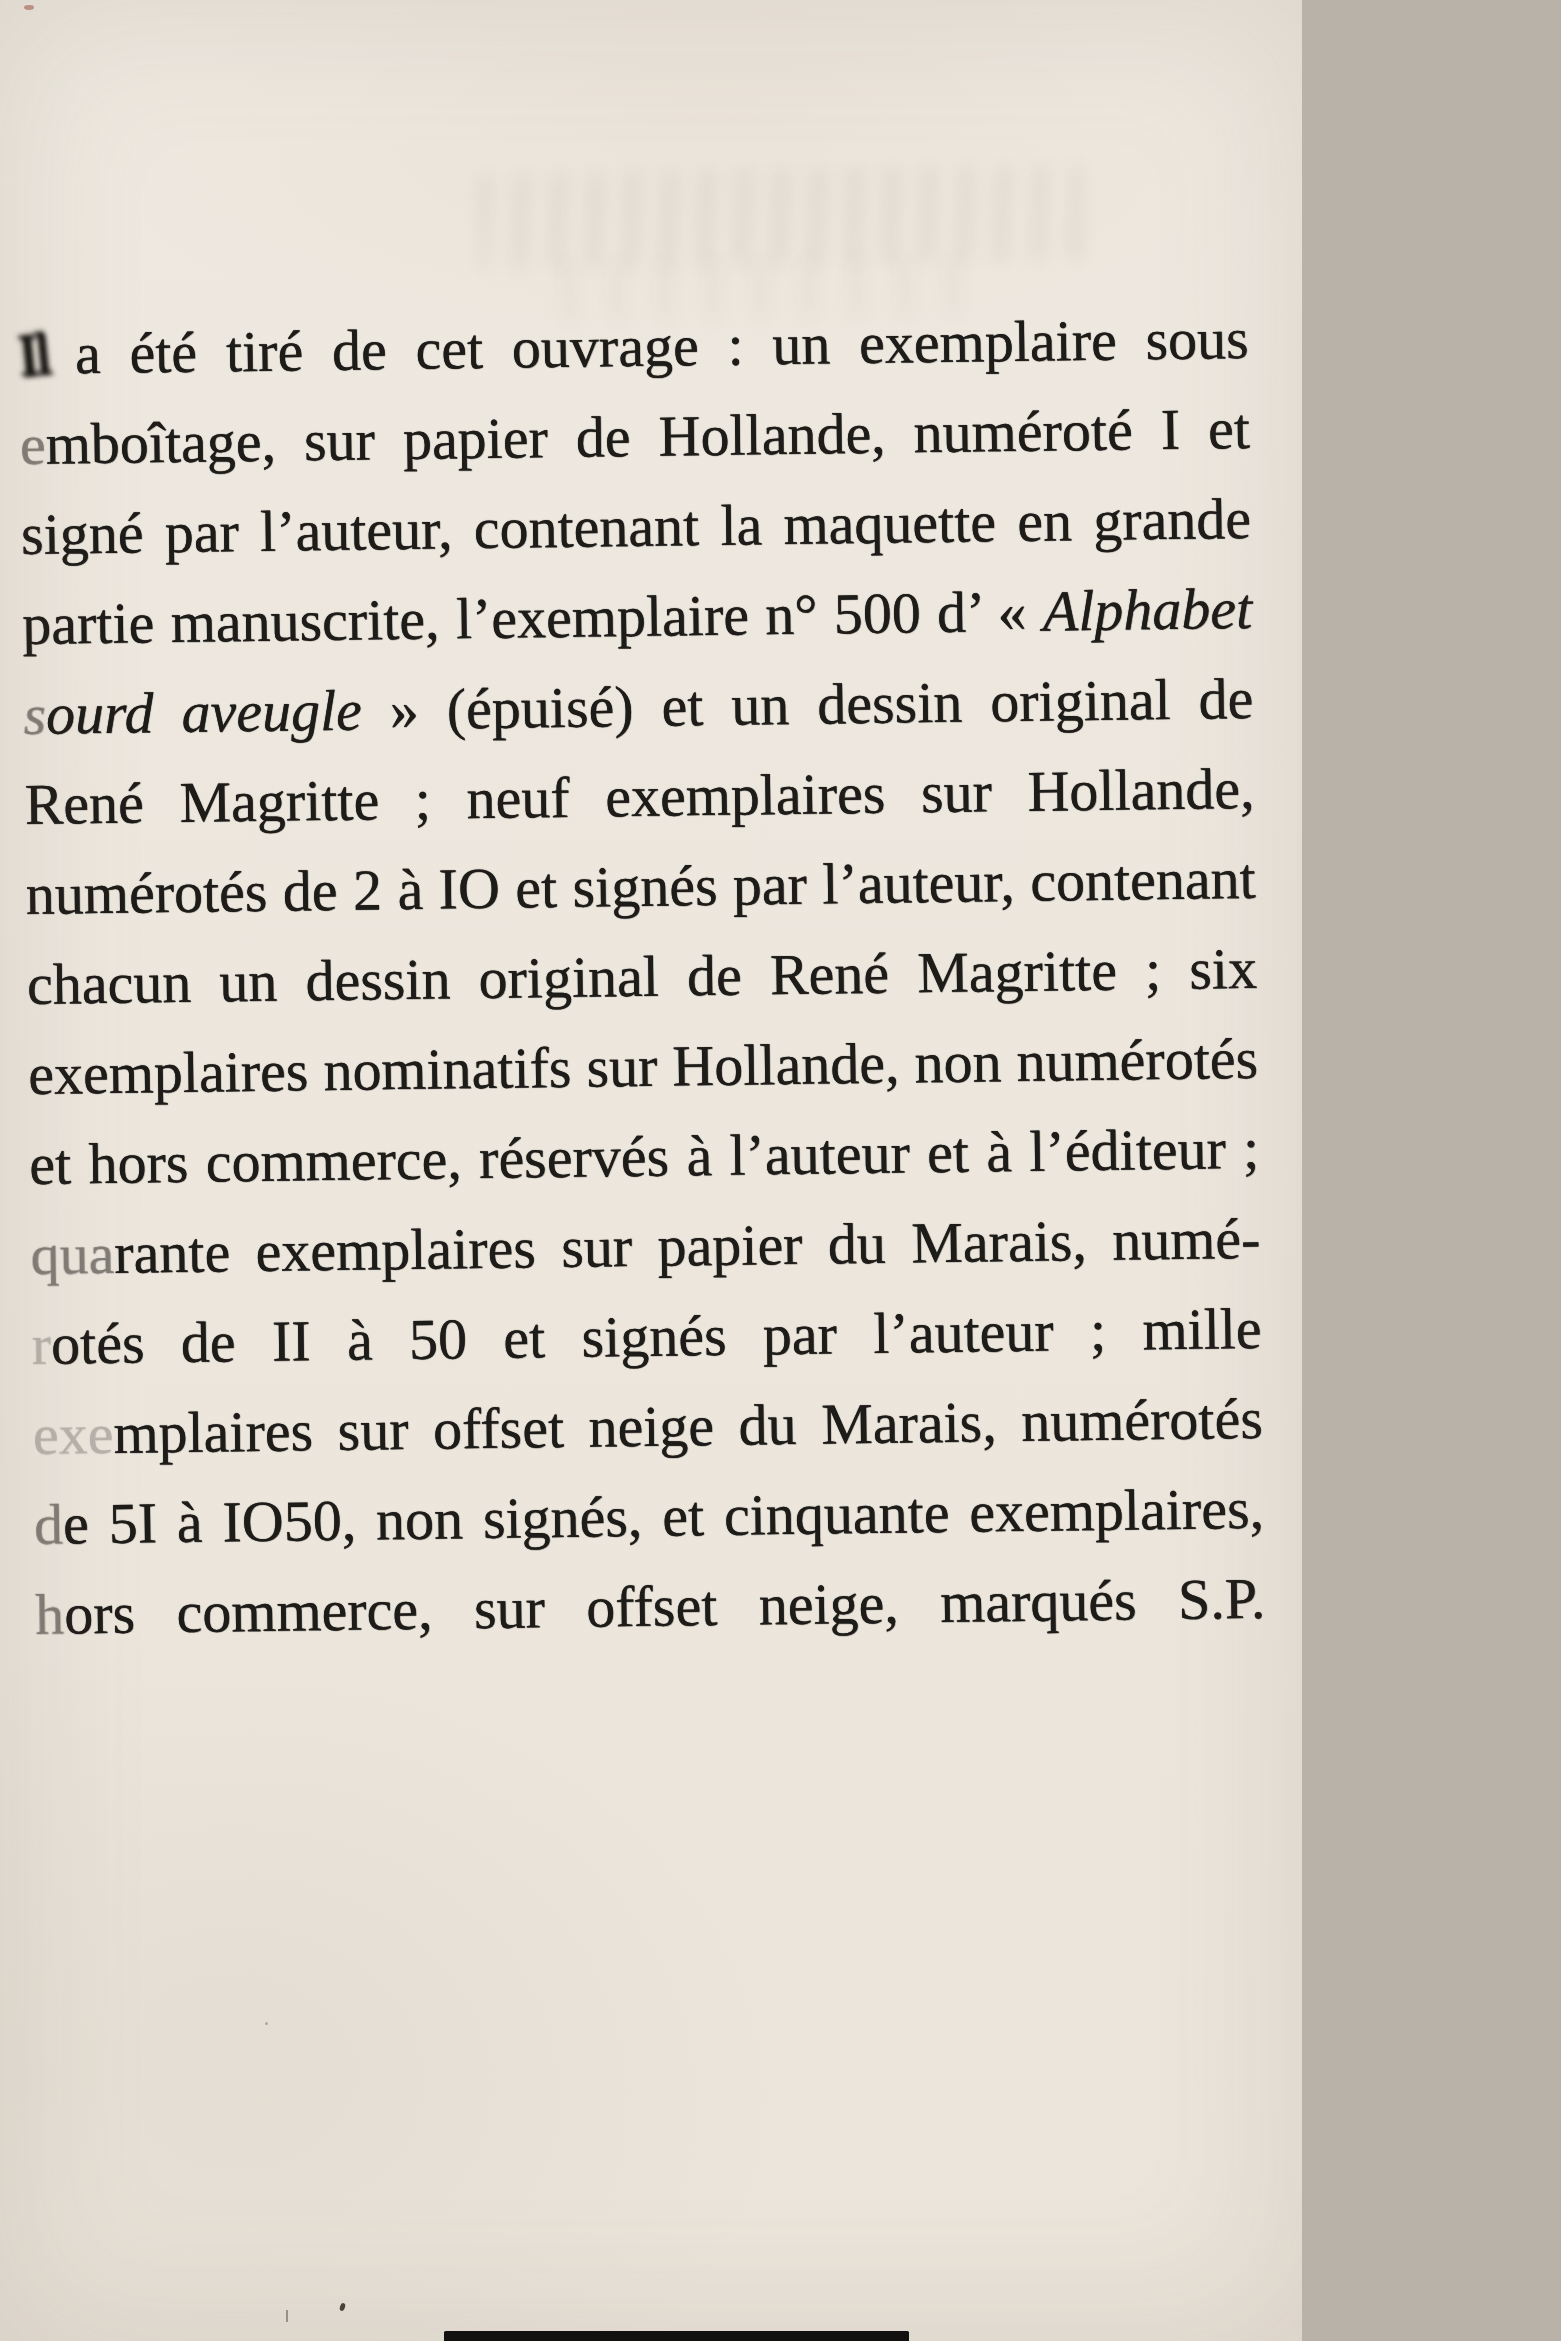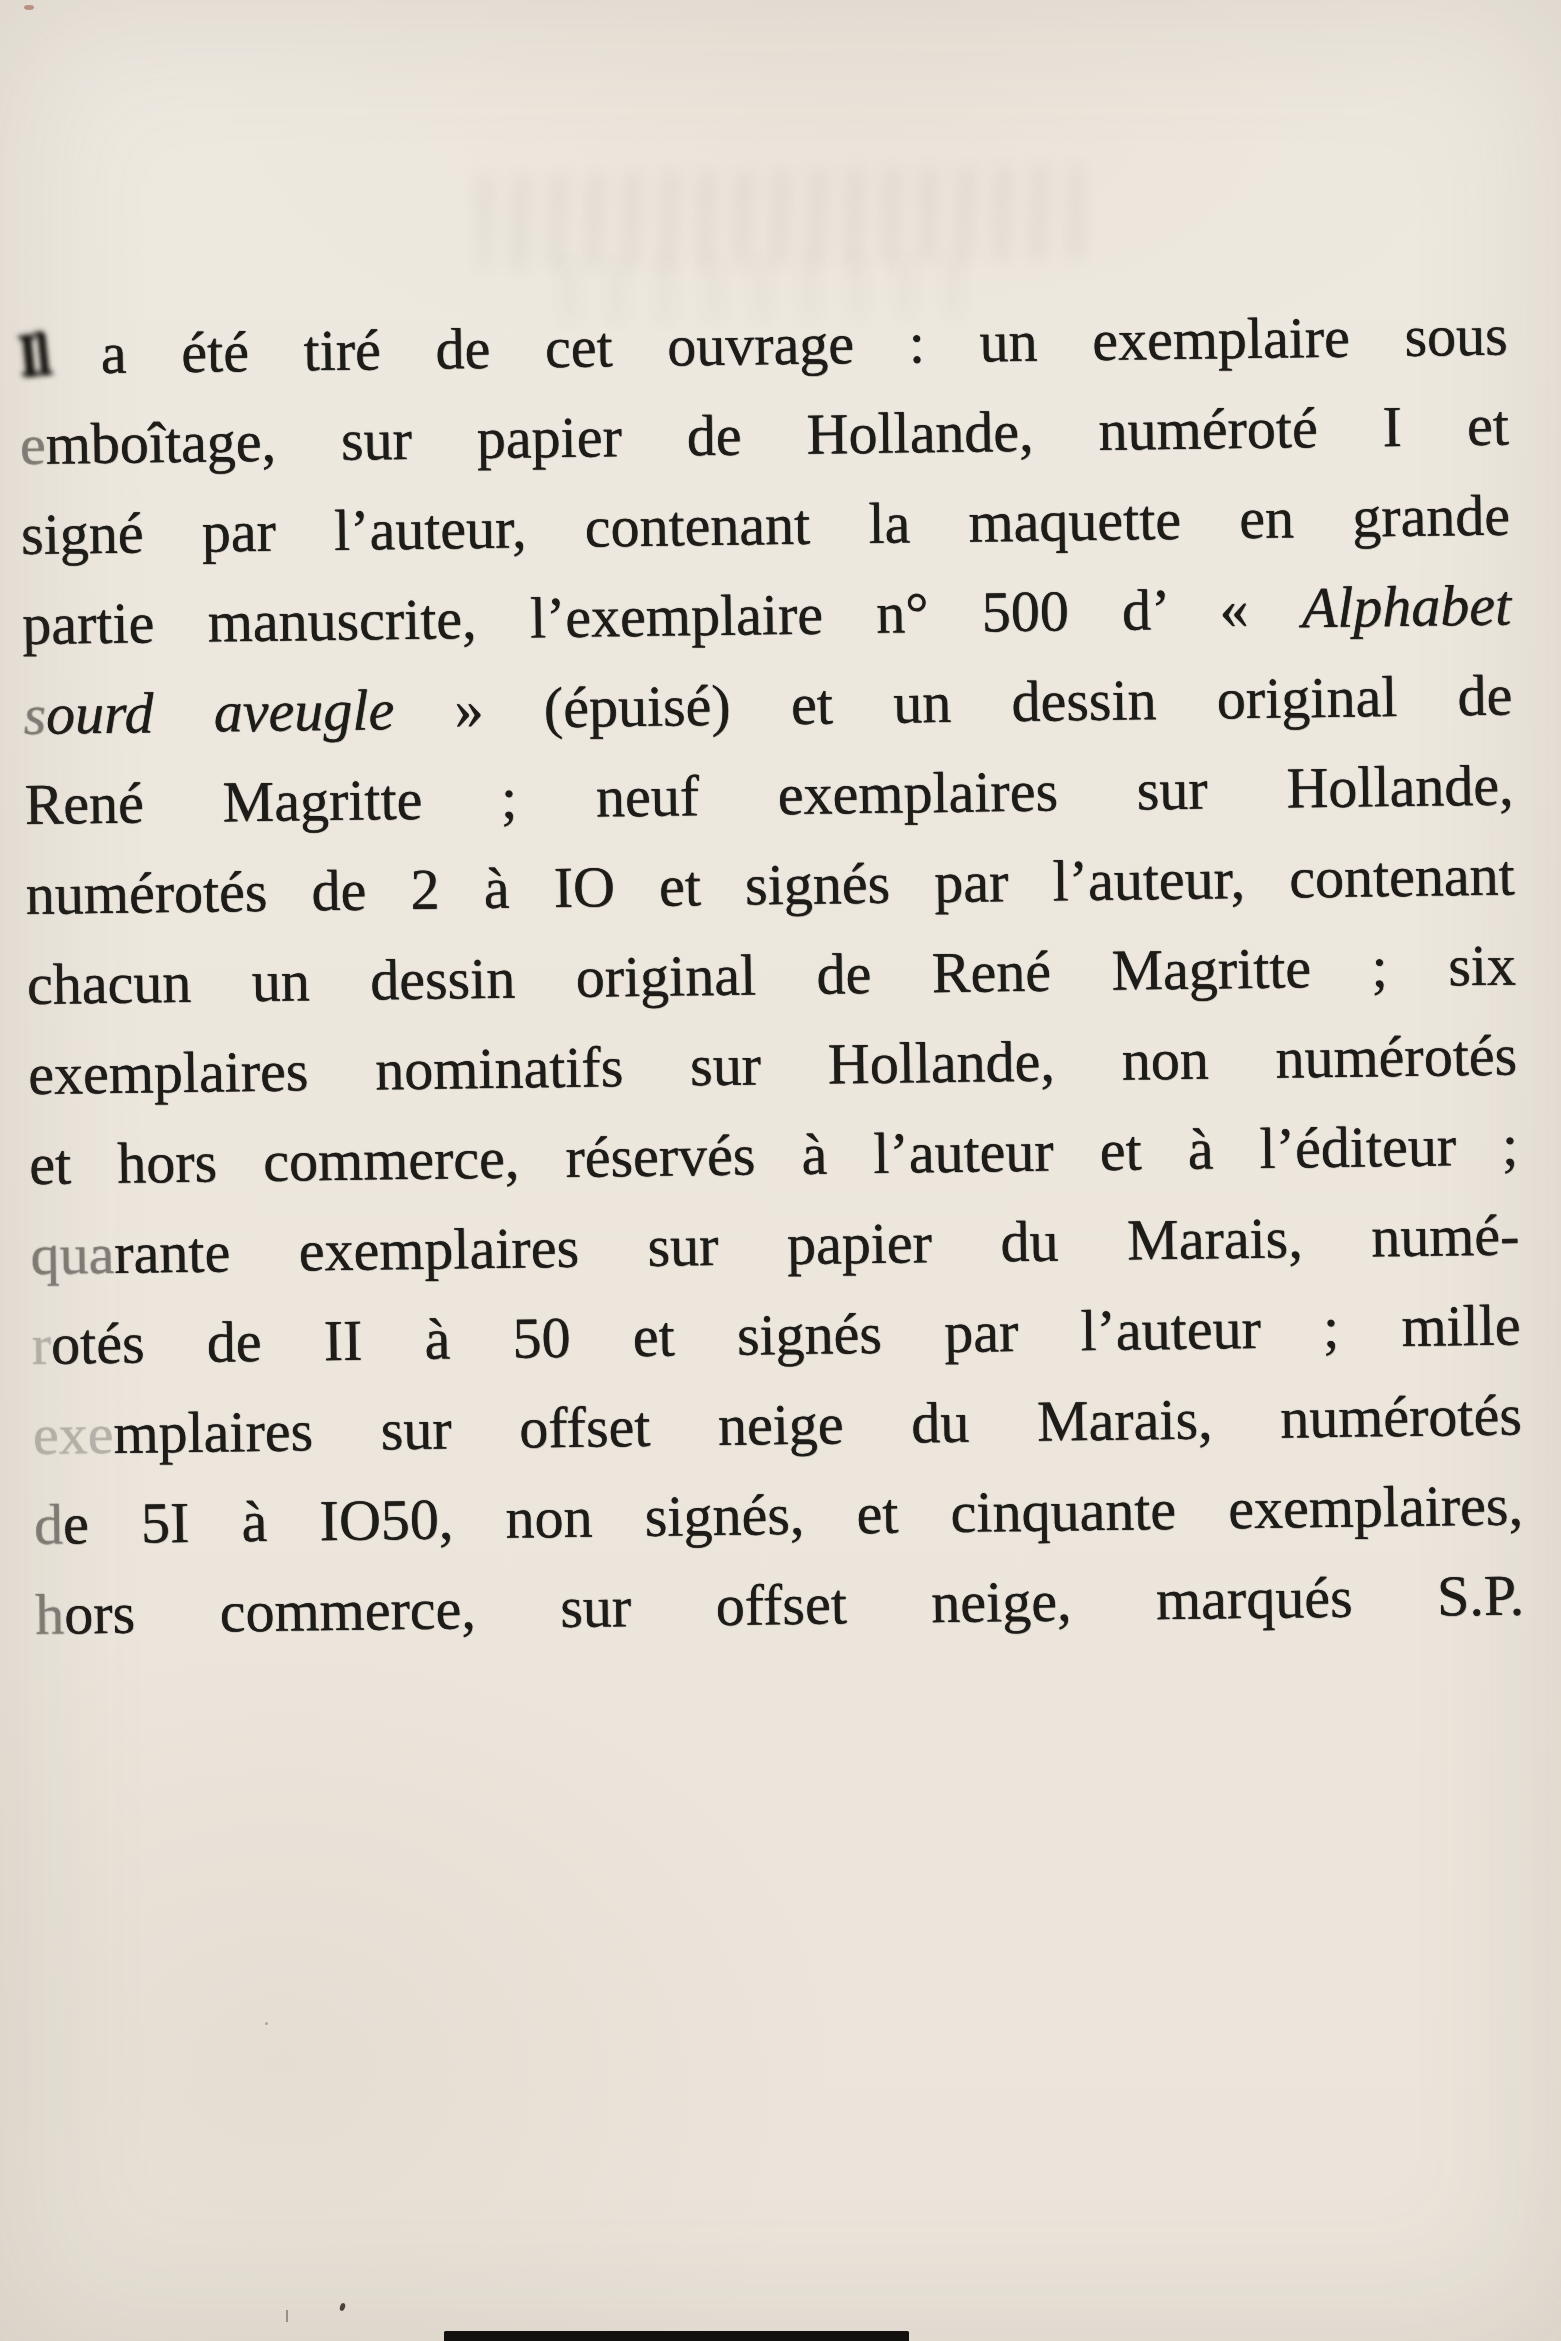--- a/index.html
+++ b/index.html
@@ -1,18 +1,18 @@
 <!DOCTYPE html>
 <html style="--paper: #ece7de; --ink: #1e1c19;font-size:13px"><head>
 <meta charset="utf-8">
 <style>
   html,body{margin:0;padding:0;background:#b8b2a8;}
   .page{
     position:relative;
-    width:1561px;height:2342px;
+    width:1302px;height:2342px;
     overflow:hidden;
     background:
       radial-gradient(1043px 417px at 55% 5%, rgba(208,176,160,.10), transparent 62%),
       radial-gradient(802px 642px at 18% 88%, rgba(120,105,85,.06), transparent 70%),
       linear-gradient(180deg,#eee9e0 0%, #ece6dd 55%, #eae4da 100%);
     font-family:"Liberation Serif","DejaVu Serif",serif;
   }
   .page::after{
     content:"";position:absolute;inset:0;pointer-events:none;
     box-shadow:inset 0 0 152px rgba(118,102,86,.16);

